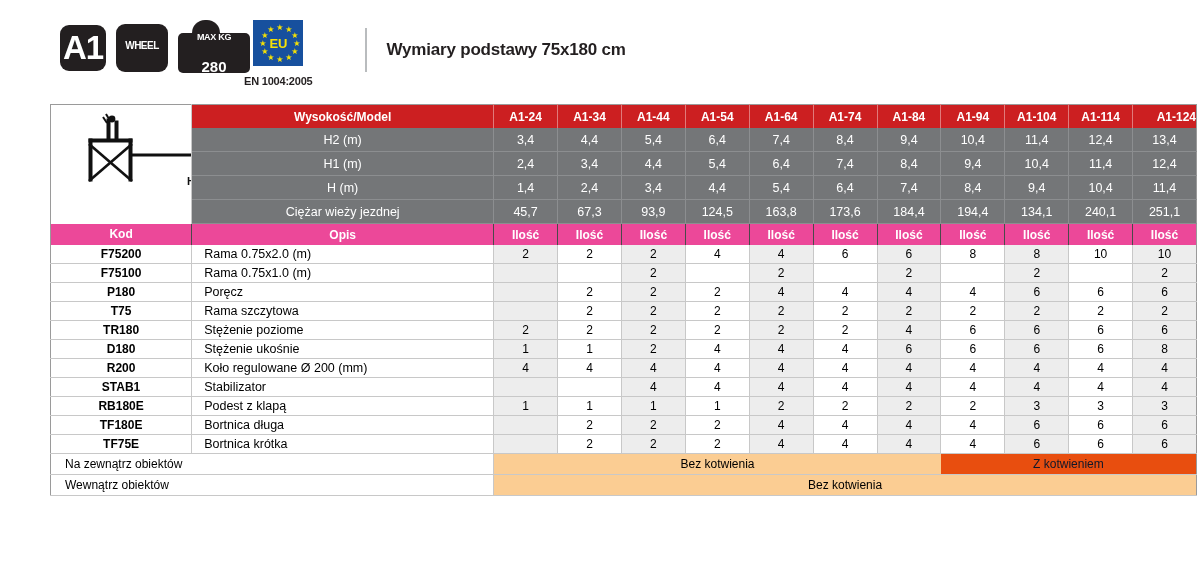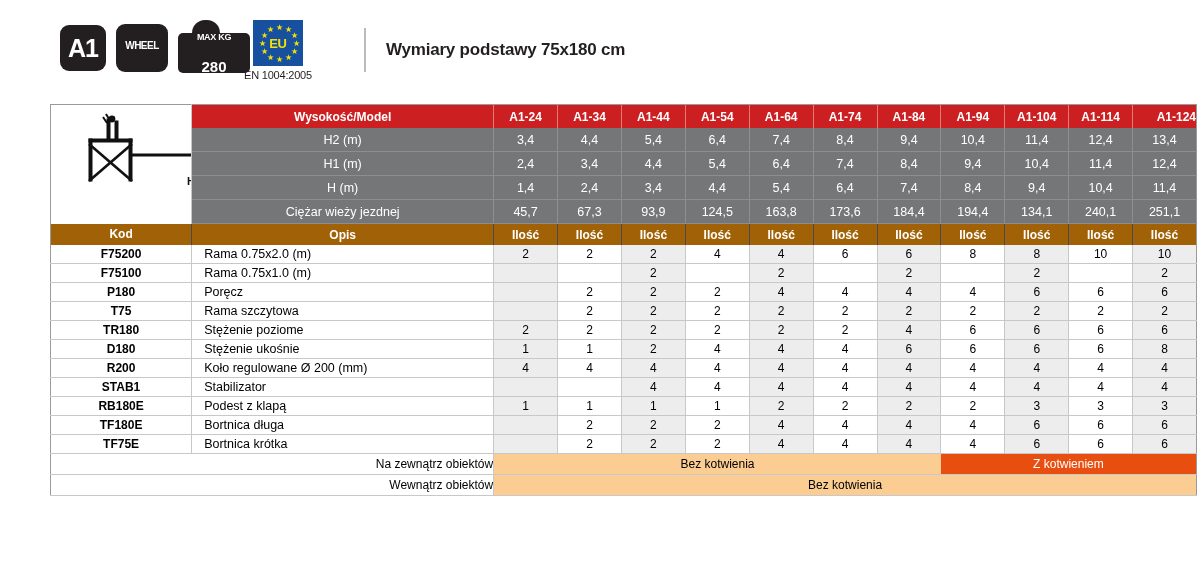--- a/index.html
+++ b/index.html
@@ -16,21 +16,21 @@
     position:absolute; left:0; top:0; width:1197px; height:100px;
     display:flex; align-items:center;
   }
   .badges{
     display:flex; align-items:flex-start; gap:10px;
     margin-left:60px; height:72px; padding-top:6px;
   }
   .badge-a1{
     width:46px;height:46px;border-radius:9px;background:#231f20;
     display:flex;align-items:center;justify-content:center;
-    color:#fff;font-size:25px;font-weight:bold;letter-spacing:-1px;
+    color:#fff;font-size:33px;font-weight:bold;letter-spacing:-1px;
     margin-top:8px;
   }
   .badge-wheel{
     width:52px;height:48px;border-radius:9px;background:#231f20;
     display:flex;flex-direction:column;align-items:center;justify-content:center;
     color:#fff;margin-top:7px;line-height:1;gap:20px;
   }
   .badge-wheel .l1{font-size:10px;font-weight:bold;letter-spacing:-.5px;margin-bottom:-2px;}
   .badge-wheel .l2{font-size:10px;font-weight:bold;letter-spacing:-.5px;}
   .badge-wheel .l3{font-size:10px;font-weight:bold;margin-top:3px;}
@@ -48,21 +48,21 @@
   .badge-kg-body .l2{font-size:15px;font-weight:bold;margin-top:17px;}
   .badge-eu-wrap{display:flex;flex-direction:column;align-items:center;margin-top:3px;}
   .badge-eu{
     width:50px;height:46px;background:#17509e;position:relative;
     display:flex;align-items:center;justify-content:center;
   }
   .badge-eu .eutext{
     color:#f5e106;font-size:13px;font-weight:bold;letter-spacing:-.3px;z-index:3;
   }
   .badge-eu .star{position:absolute;color:#f5e106;font-size:8px;line-height:8px;}
-  .en-label{font-size:11px;font-weight:normal;color:#231f20;margin-top:3px;letter-spacing:-.2px;}
+  .en-label{font-size:11px;font-weight:bold;color:#231f20;margin-top:9px;letter-spacing:-.2px;}
   .hdr-divider{width:2px;height:44px;background:#b9bcbe;margin-left:52px;}
   .hdr-title{
     margin-left:20px;font-size:17px;font-weight:bold;color:#231f20;letter-spacing:-.2px;
   }
 
   
   .tbl{
     position:absolute;left:50px;top:104px;
     border-collapse:collapse; table-layout:fixed;
     width:1147px;
@@ -80,35 +80,35 @@
 
   .r-head td{height:23px;background:#cc1f21;color:#fff;font-weight:bold;font-size:12px;
     border-right:1px solid #e07a7b;}
   .r-head td.blank{background:#fff;border-right:none;}
   .r-head td.last{border-right:none;text-align:right;}
 
   .r-gray td{height:23px;background:#747678;color:#fff;font-size:12.5px;
     border-right:1px solid #8c8e90;border-bottom:1px solid #8c8e90;}
   .r-gray td.last{border-right:none;}
 
-  .r-black td{height:21px;background:#a16207;color:#fff;font-weight:bold;font-size:12px;
+  .r-black td{height:21px;background:#ec4899;color:#fff;font-weight:bold;font-size:12px;
     border-right:1px solid #4a4a4a;}
   .r-black td.last{border-right:none;}
 
   .r-data td{height:18px;font-size:12px;color:#000;
     border-bottom:1px solid #c8c8c8;border-right:1px solid #c8c8c8;}
   .r-data td.last{border-right:none;}
   .r-data td.kod{font-weight:bold;font-size:12px;}
   .r-data td.opis{text-align:left;padding-left:12px;font-size:12.5px;}
   .r-data td.sh{background:#ededed;}
 
   .r-foot td{height:20px;font-size:12px;color:#000;border-bottom:1px solid #c8c8c8;}
-  .r-foot td.label{text-align:right;padding-left:30px;border-right:1px solid #c8c8c8;}
+  .r-foot td.label{text-align:left;padding-left:14px;border-right:1px solid #c8c8c8;}
   .r-foot td.noanchor{background:#fbcd93;font-weight:normal;}
-  .r-foot td.anchor{background:#e84e0f;color:#ffffff;}
+  .r-foot td.anchor{background:#e84e0f;color:#0f172a;}
 
   
   .tbl{border:1px solid #9a9a9a;}
 
   
   .diagram-cell{background:#fff;position:relative;}
   .diagram-box{position:relative;width:405px;height:115px;}
   .diag-svg{position:absolute;left:10px;top:6px;}
 </style>
 </head>

